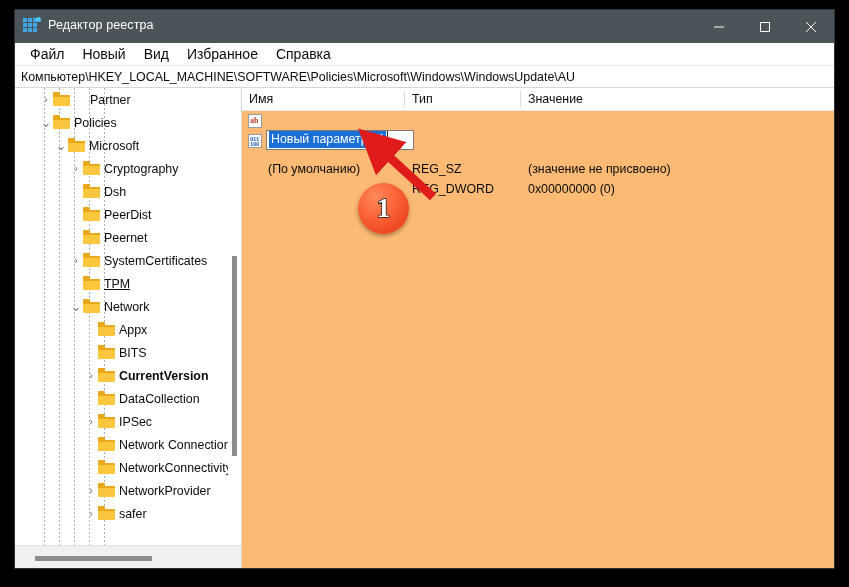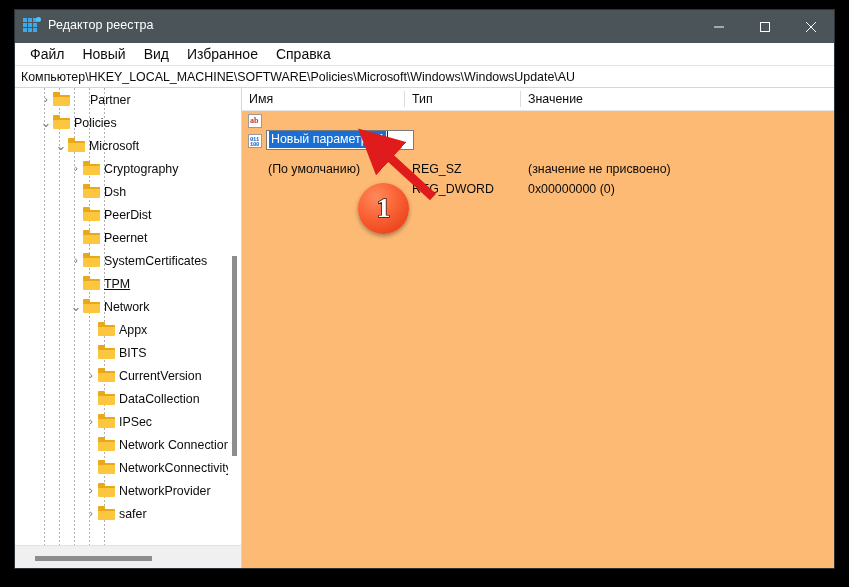--- a/index.html
+++ b/index.html
@@ -285,21 +285,21 @@
               </div>
               <div class="lbl" style="left: 104px;">BITS</div>
             </div>
             <div class="tnode">
               <div class="chev" style="left: 69px;">›</div>
               <div class="fold" style="position: absolute; left: 83px; top: 4px;">
                 <div class="tab"></div>
                 <div class="body"></div>
                 <div class="lip"></div>
               </div>
-              <div class="lbl" style="left: 104px;">CurrentVersion</div>
+              <div class="lbl" style="left: 104px; font-weight: bold;">CurrentVersion</div>
             </div>
             <div class="tnode">
               <div class="fold" style="position: absolute; left: 83px; top: 4px;">
                 <div class="tab"></div>
                 <div class="body"></div>
                 <div class="lip"></div>
               </div>
               <div class="lbl" style="left: 104px;">DataCollection</div>
             </div>
             <div class="tnode">

